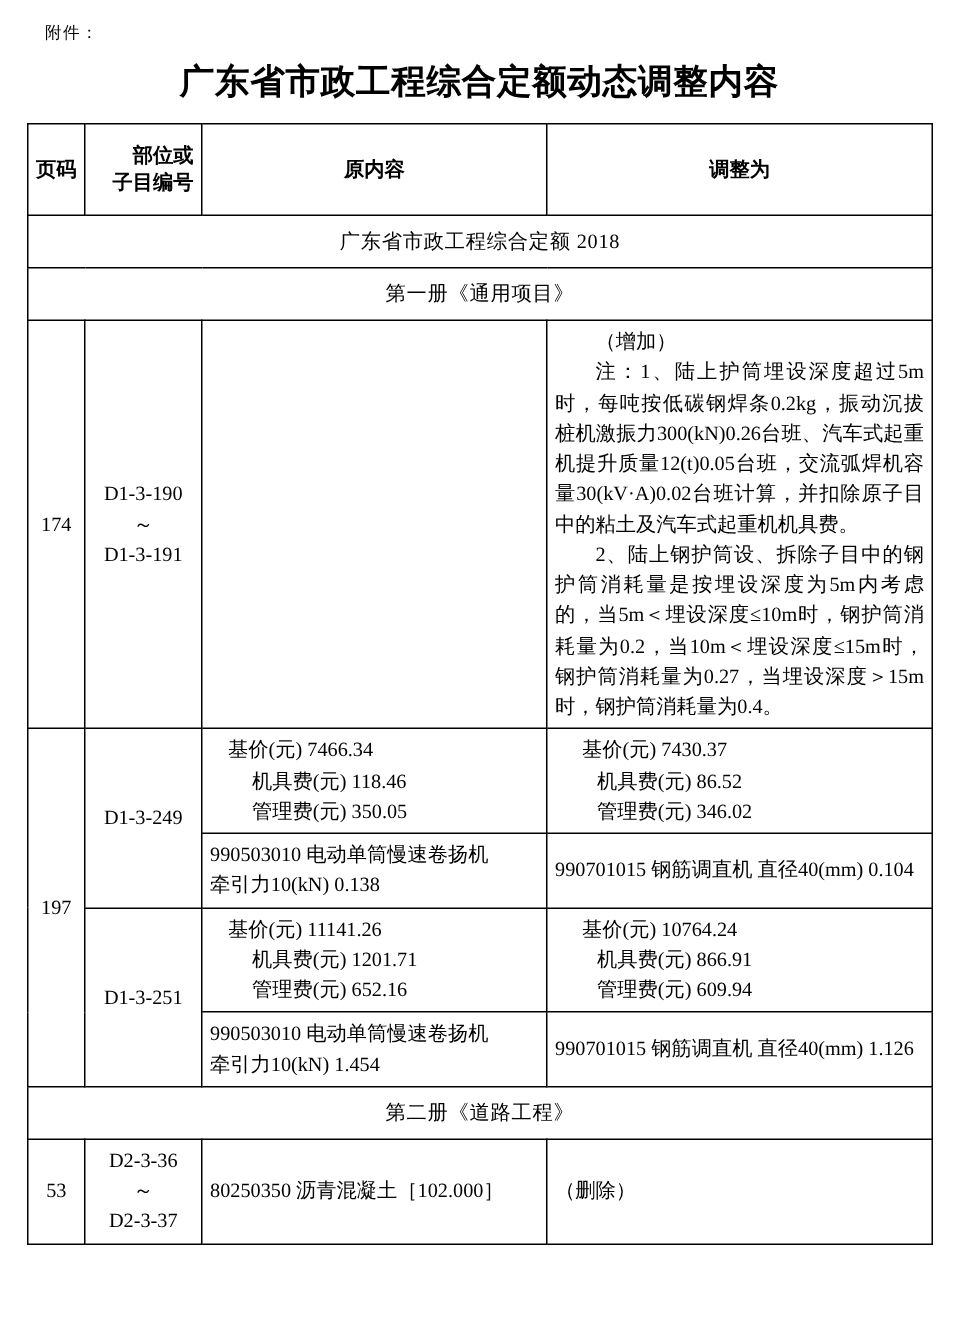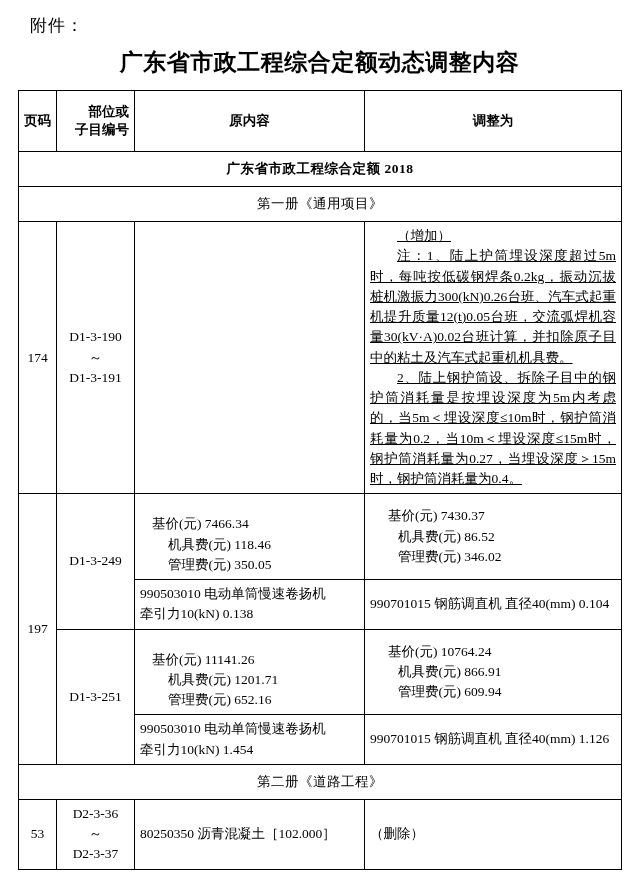--- a/index.html
+++ b/index.html
@@ -16,21 +16,21 @@
   }
   .page {
     position: relative;
     width: 639px;
     height: 879px;
     box-sizing: border-box;
     padding: 0 18px;
   }
   .attachment-label {
     font-family: "Liberation Serif", serif;
-    font-size: 17px;
+    font-size: 11px;
     letter-spacing: 1px;
     padding: 14px 0 6px 12px;
   }
   .doc-title {
     text-align: center;
     font-size: 23px;
     font-weight: bold;
     letter-spacing: 0.5px;
     padding: 4px 0 12px 0;
   }
@@ -56,21 +56,21 @@
     font-weight: bold;
     font-size: 14.5px;
     height: 52px;
   }
   .th .two-line {
     line-height: 1.35;
     text-align: right;
   }
   .band {
     text-align: center;
-    font-weight: bold;
+    font-weight: normal;
     font-size: 14.5px;
     letter-spacing: 0.5px;
     height: 26px;
   }
   .band-sub {
     text-align: center;
     font-size: 14.5px;
     letter-spacing: 0.5px;
     height: 26px;
     margin-left: 36px;
@@ -87,28 +87,28 @@
   .justify-block {
     font-size: 13px;
     line-height: 1.85;
     text-align: justify;
     text-justify: inter-ideograph;
     padding: 6px 8px 8px 8px;
   }
   .justify-block p {
     margin: 0;
   }
-  .indent2 { text-indent: 2em; text-decoration: underline; }
+  .indent2 { text-indent: 2em; }
   .pricelines {
     font-size: 13px;
     line-height: 1.9;
     padding: 4px 2px 4px 2px;
   }
   .pricelines div { white-space: nowrap; }
-  .pl-1 { padding-left: 12px; margin-top: 16px; }
+  .pl-1 { padding-left: 12px; }
   .pl-2 { padding-left: 28px; }
   .pl-left { padding-left: 18px; }
   .itemline {
     font-size: 13px;
     line-height: 1.75;
     padding: 4px 4px 4px 6px;
   }
   .nowrapline { white-space: nowrap; }
   .adj-center-pad { padding-left: 18px; }
 </style>

